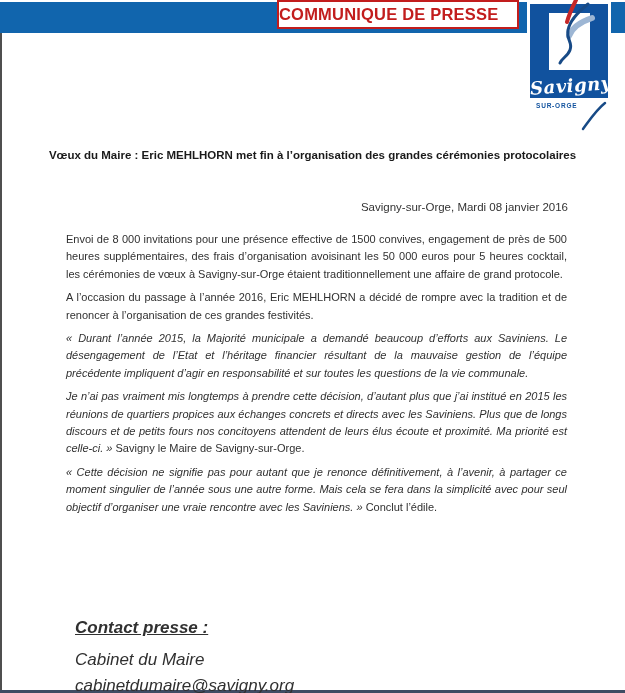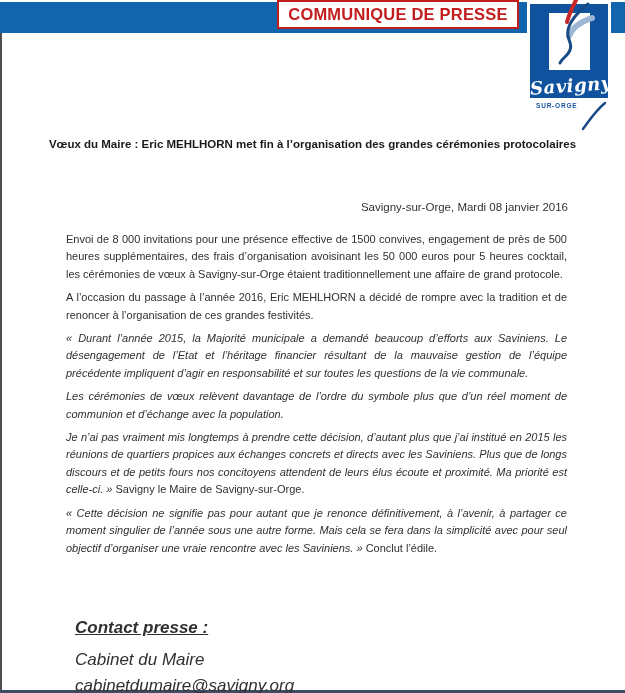--- a/index.html
+++ b/index.html
@@ -19,21 +19,21 @@
     color:var(--text);
   }
   
   .top-bar{
     position:absolute;left:0;top:2px;width:625px;height:31px;
     background:var(--bar-blue);
   }
   .banner-box{
     position:absolute;left:277px;top:0;width:242px;height:29px;
     background:#fff;border:2px solid var(--accent-red);
-    display:flex;align-items:center;justify-content:center;
+    display:flex;align-items:center;
     z-index:4;
   }
   .banner-box span{
     color:var(--accent-red);font-weight:bold;font-size:16.5px;letter-spacing:.2px;
     white-space:nowrap;
   }
   
   .logo-wrap{
     position:absolute;left:527px;top:0;width:84px;height:129px;
     background:#fff;z-index:3;padding:4px 3px;
@@ -64,21 +64,21 @@
   }
   
   .left-edge{
     position:absolute;left:0;top:33px;width:2px;height:660px;background:#4f4f4f;
   }
   .bottom-edge{
     position:absolute;left:0;bottom:0;width:625px;height:3px;background:var(--bottom-band);
   }
   
   .doc-title{
-    position:absolute;left:0;top:138px;width:625px;
+    position:absolute;left:0;top:149px;width:625px;
     text-align:center;font-weight:bold;font-size:11.5px;color:#1a1a1a;
     white-space:nowrap;
   }
   .dateline{
     position:absolute;right:57px;top:201px;
     font-size:11.5px;color:#333;
   }
   .content{
     position:absolute;left:66px;top:229px;width:501px;
     font-size:11px;line-height:17.4px;text-align:justify;
@@ -123,21 +123,20 @@
 <div class="bottom-edge"></div>
 
 <div class="doc-title">Vœux du Maire : Eric MEHLHORN met fin à l’organisation des grandes cérémonies protocolaires</div>
 
 <div class="dateline">Savigny-sur-Orge, Mardi 08 janvier 2016</div>
 
 <div class="content">
     <p><span>Envoi de 8 000 invitations pour une présence effective de 1500 convives, engagement de près de 500 heures supplémentaires, des frais d’organisation avoisinant les 50 000 euros pour 5 heures cocktail, les cérémonies de vœux à Savigny-sur-Orge étaient traditionnellement une affaire de grand protocole.</span></p>
     <p><span>A l’occasion du passage à l’année 2016, Eric MEHLHORN a décidé de rompre avec la tradition et de renoncer à l’organisation de ces grandes festivités.</span></p>
     <p><em>« Durant l’année 2015, la Majorité municipale a demandé beaucoup d’efforts aux Saviniens. Le désengagement de l’Etat et l’héritage financier résultant de la mauvaise gestion de l’équipe précédente impliquent d’agir en responsabilité et sur toutes les questions de la vie communale.</em></p>
-    <p><em>Les cérémonies de vœux relèvent davantage de l’ordre du symbole plus que d’un réel moment de communion et d’échange avec la population.</em></p>
     <p><em>Je n’ai pas vraiment mis longtemps à prendre cette décision, d’autant plus que j’ai institué en 2015 les réunions de quartiers propices aux échanges concrets et directs avec les Saviniens. Plus que de longs discours et de petits fours nos concitoyens attendent de leurs élus écoute et proximité. Ma priorité est celle-ci. » </em><span>Savigny le Maire de Savigny-sur-Orge.</span></p>
     <p><em>« Cette décision ne signifie pas pour autant que je renonce définitivement, à l’avenir, à partager ce moment singulier de l’année sous une autre forme. Mais cela se fera dans la simplicité avec pour seul objectif d’organiser une vraie rencontre avec les Saviniens. » </em><span>Conclut l’édile.</span></p>
   </div>
 
 <div class="contact">
   <span class="heading">Contact presse :</span>
   <div>Cabinet du Maire</div>
   <div>cabinetdumaire@savigny.org</div>
   <div>tel : 01-69-54-40-14</div>
 </div>

